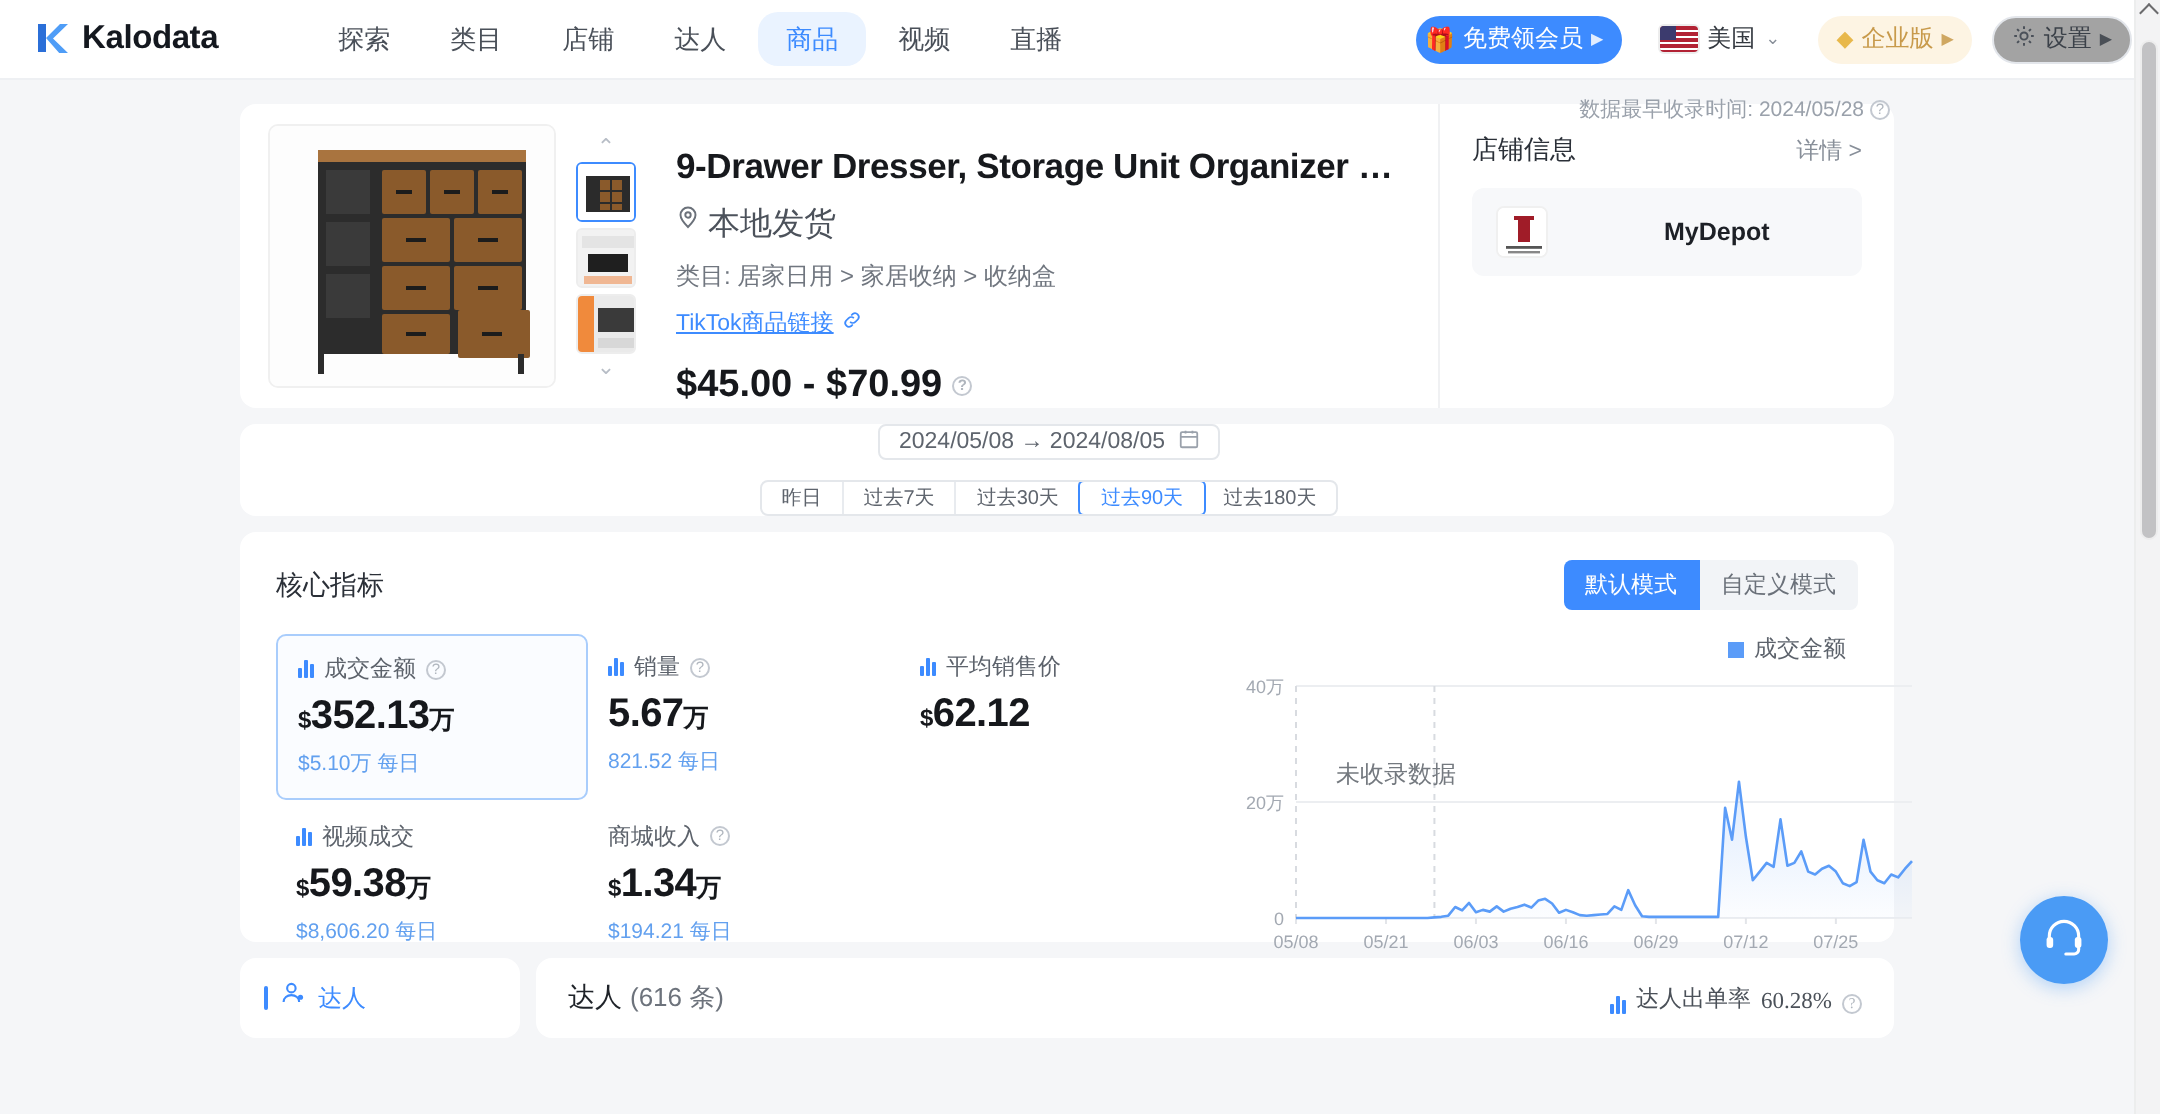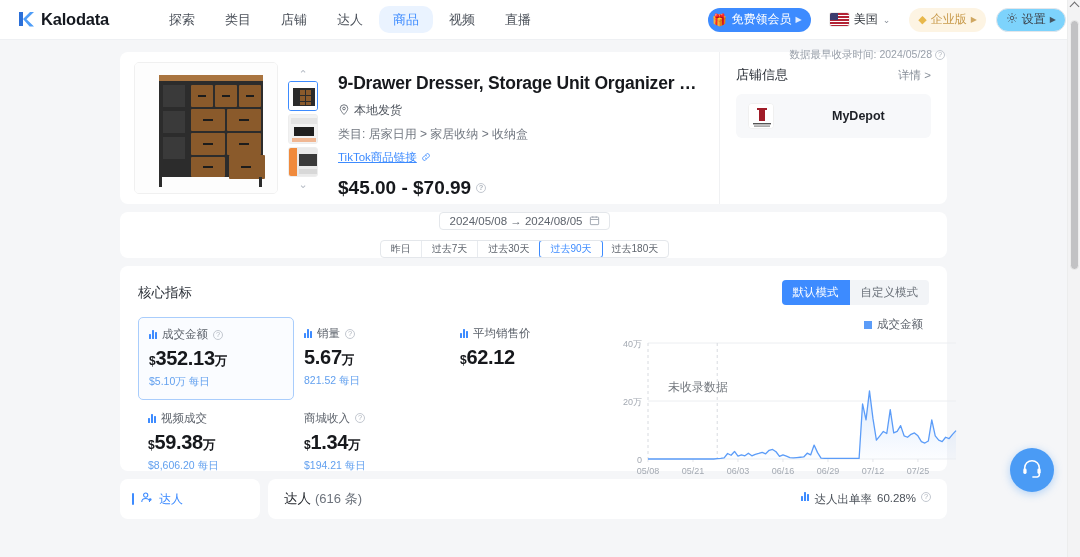--- a/index.html
+++ b/index.html
@@ -43,21 +43,21 @@
     position: relative; background: #b22234; display: inline-block;
     box-shadow: 0 0 0 1px rgba(0,0,0,.07);
   }
   .flag i { position: absolute; left: 0; width: 100%; height: 1.6px; background: #fff; }
   .flag b {
     position: absolute; left: 0; top: 0; width: 8px; height: 7px;
     background: #3c3b6e; display: block;
   }
   .pill-ent { background: #fdf4e3; color: #c89a4b; }
   .pill-ent .diamond { color: #e8b84b; font-size: 11px; }
-  .pill-set { background: #7dd3fc; border: 1px solid #e3e6eb; color: #3b4149; }
+  .pill-set { background: #a3a3a3; border: 1px solid #e3e6eb; color: #3b4149; }
   .caret-r { font-size: 8px; opacity: .85; }
   .caret-d { font-size: 9px; color: #888f99; }
 
   
   .scrollbar {
     position: absolute; right: 0; top: 0; width: 13px; height: 557px;
     background: #f3f3f4; z-index: 30; border-left: 1px solid #eceded;
   }
   .scrollbar .thumb {
     position: absolute; top: 20px; left: 2px; width: 9px; height: 250px;
@@ -96,21 +96,21 @@
     width: 30px; height: 30px; border-radius: 3px; background: #f4f4f4;
     overflow: hidden; position: relative; cursor: pointer; border: 1px solid #ededed;
   }
   .thumb.sel { border: 1.5px solid #3d8bff; }
 
   .prod-info { flex: 1; padding: 20px 16px 0 6px; min-width: 0; }
   .prod-title {
     font-size: 17.5px; font-weight: 700; color: #17191d; letter-spacing: -0.2px;
     white-space: nowrap; overflow: hidden; text-overflow: ellipsis; line-height: 22px;
   }
-  .prod-row { display: flex; align-items: flex-end; gap: 4px; margin-top: 8px; font-size: 12px; color: #4c525b; }
+  .prod-row { display: flex; align-items: flex-start; gap: 4px; margin-top: 8px; font-size: 16px; color: #4c525b; }
   .prod-cat { margin-top: 7px; font-size: 12px; color: #70767f; }
   .prod-link {
     margin-top: 7px; font-size: 11.5px; color: #3d8bff; text-decoration: underline;
     display: inline-flex; align-items: center; gap: 4px; cursor: pointer;
   }
   .prod-price { margin-top: 12px; font-size: 19px; font-weight: 700; color: #16181c; display: flex; align-items: center; gap: 5px; }
   .prod-low { margin-top: 4px; font-size: 11.5px; color: #8b919b; display: flex; align-items: center; gap: 4px; }
 
   .prod-right { width: 228px; border-left: 1px solid #f0f1f3; padding: 14px 16px; }
   .shop-head { display: flex; align-items: center; justify-content: space-between; }
@@ -185,21 +185,21 @@
     display: flex; align-items: center; padding-left: 12px; gap: 6px;
   }
   .bot-left .bar { width: 2px; height: 12px; background: #3d8bff; border-radius: 1px; }
   .bot-left .lbl { font-size: 12px; color: #3d8bff; }
   .bot-right {
     flex: 1; background: #fff; border-radius: 8px; height: 40px;
     display: flex; align-items: center; padding: 0 16px;
   }
   .bot-right .t { font-size: 13.5px; color: #1f2329; }
   .bot-right .c { font-size: 13px; color: #6d737c; margin-left: 4px; }
-  .bot-right .r { margin-left: auto; display: flex; align-items: flex-start; gap: 5px; font-size: 11.5px; color: #4b5159; }
+  .bot-right .r { margin-left: auto; display: flex; align-items: flex-end; gap: 5px; font-size: 11.5px; color: #4b5159; font-family: Liberation Serif, serif; }
 
   
   .support {
     position: absolute; right: 26px; bottom: 65px; width: 44px; height: 44px;
     border-radius: 50%; background: #4a9bf5; display: flex; align-items: center;
     justify-content: center; box-shadow: 0 2px 9px rgba(74,155,245,.4); cursor: pointer; z-index: 25;
   }
 </style>
 </head>
 <body>

